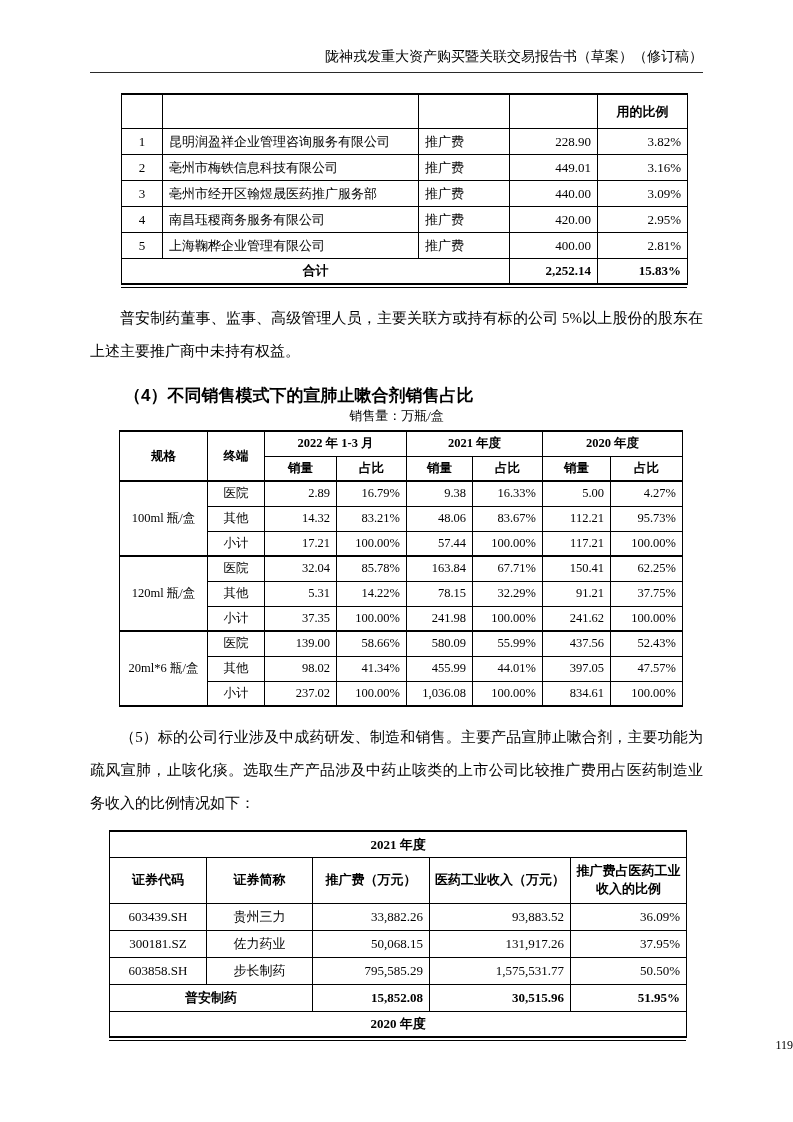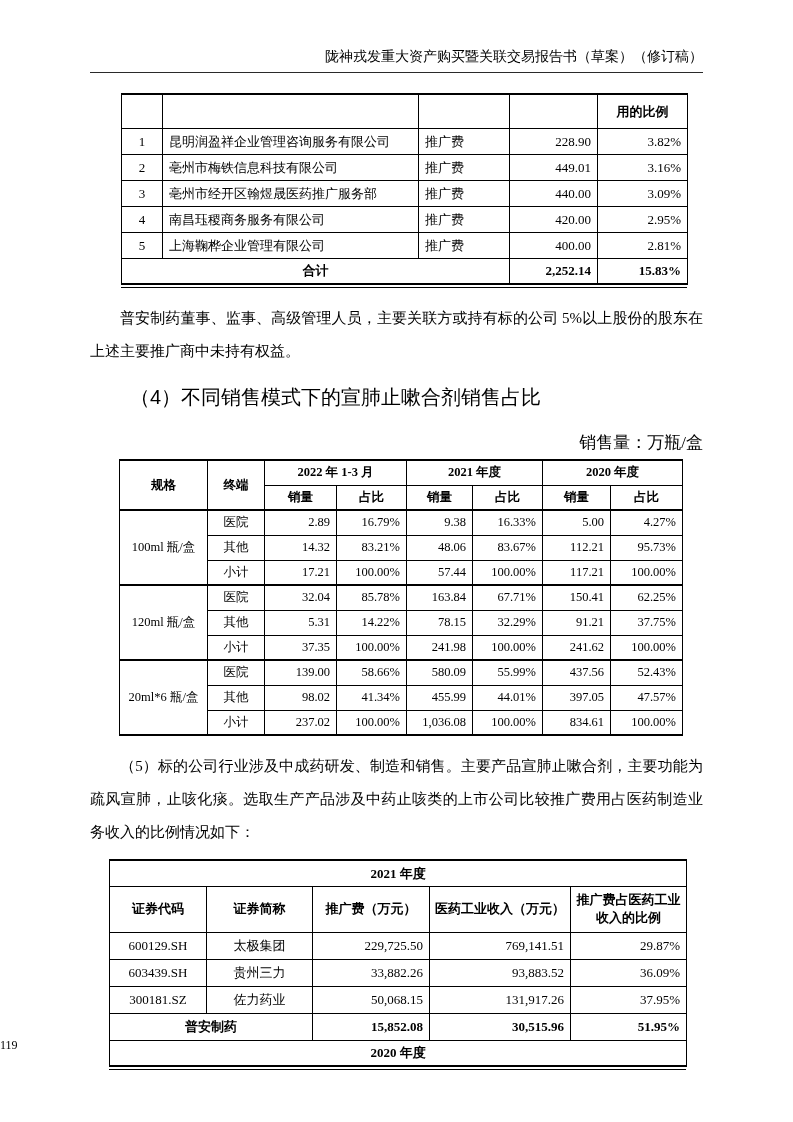--- a/index.html
+++ b/index.html
@@ -28,37 +28,37 @@
   .bold { font-weight: bold; }
 
   
   .t1-wrap { margin-left: 31px; margin-top: 20px; width: 566px; border-bottom: 1px solid #000; padding-bottom: 2px; }
   .t1 { width: 566px; border-top: 2.5px solid #000; border-bottom: 2.5px solid #000; }
   .t1 td { height: 26px; }
   .t1 .hdr td { height: 34px; border-top: none; }
 
   
   .para { font-size: 15px; line-height: 33px; text-indent: 2em; margin: 14px 0 0 0; text-align: justify; }
-  .h4 { font-size: 20px; font-weight: normal; margin: 16px 0 0 0; text-indent: 2em; font-family: "Liberation Sans", "DejaVu Sans", sans-serif; }
-  .unit-note { font-size: 17px; text-align: right; margin-top: 20px; margin-bottom: 5px; }
+  .h4 { font-size: 17px; font-weight: bold; margin: 16px 0 0 0; text-indent: 2em; font-family: "Liberation Sans", "DejaVu Sans", sans-serif; }
+  .unit-note { font-size: 13px; text-align: center; margin-bottom: 5px; }
 
   
   .t2 { margin-left: 29px; width: 563px; border-top: 2.5px solid #000; border-bottom: 2.5px solid #000; }
   .t2 td { height: 25px; font-size: 12.5px; }
   .t2 .grp-top td, .t2 td.grp-top { border-top: 2px solid #000; }
   .t2 .hd { font-weight: bold; text-align: center; }
 
   
   .t3-wrap { margin-left: 19px; margin-top: 10px; width: 577px; border-bottom: 1px solid #000; padding-bottom: 2px; }
   .t3 { width: 577px; border-top: 2.5px solid #000; border-bottom: 2.5px solid #000; }
   .t3 td { height: 27px; }
   .t3 .year td { font-weight: bold; text-align: center; height: 26px; }
   .t3 .cols td { font-weight: bold; text-align: center; height: 46px; line-height: 18px; padding: 2px 4px; }
 
-  .footer { position: absolute; left: 0; right: 0; top: 1038px; text-align: left; font-size: 12px; }
+  .footer { position: absolute; left: 0; right: 0; top: 1038px; text-align: right; font-size: 12px; }
 </style>
 </head>
 <body>
 
 <div class="page">
 
   <div class="doc-header">
     <span>陇神戎发</span>
     <span>重大资产购买暨关联交易报告书（草案）（修订稿）</span>
   </div>
@@ -263,41 +263,41 @@
       <td colspan="5">2021 年度</td>
     </tr>
     <tr class="cols">
       <td>证券代码</td>
       <td>证券简称</td>
       <td>推广费（万元）</td>
       <td>医药工业收入（万元）</td>
       <td>推广费占医药工业收入的比例</td>
     </tr>
     <tr>
-      <td class="ctr">600129.SH</td>
-      <td class="ctr">太极集团</td>
-      <td class="num">229,725.50</td>
-      <td class="num">769,141.51</td>
-      <td class="num">29.87%</td>
-    </tr>
-    <tr>
       <td class="ctr">603439.SH</td>
       <td class="ctr">贵州三力</td>
       <td class="num">33,882.26</td>
       <td class="num">93,883.52</td>
       <td class="num">36.09%</td>
     </tr>
     <tr>
       <td class="ctr">300181.SZ</td>
       <td class="ctr">佐力药业</td>
       <td class="num">50,068.15</td>
       <td class="num">131,917.26</td>
       <td class="num">37.95%</td>
     </tr>
     <tr>
+      <td class="ctr">603858.SH</td>
+      <td class="ctr">步长制药</td>
+      <td class="num">795,585.29</td>
+      <td class="num">1,575,531.77</td>
+      <td class="num">50.50%</td>
+    </tr>
+    <tr>
       <td colspan="2" class="ctr bold">普安制药</td>
       <td class="num bold">15,852.08</td>
       <td class="num bold">30,515.96</td>
       <td class="num bold">51.95%</td>
     </tr>
     <tr class="year">
       <td colspan="5">2020 年度</td>
     </tr>
   </tbody>
       </table>

